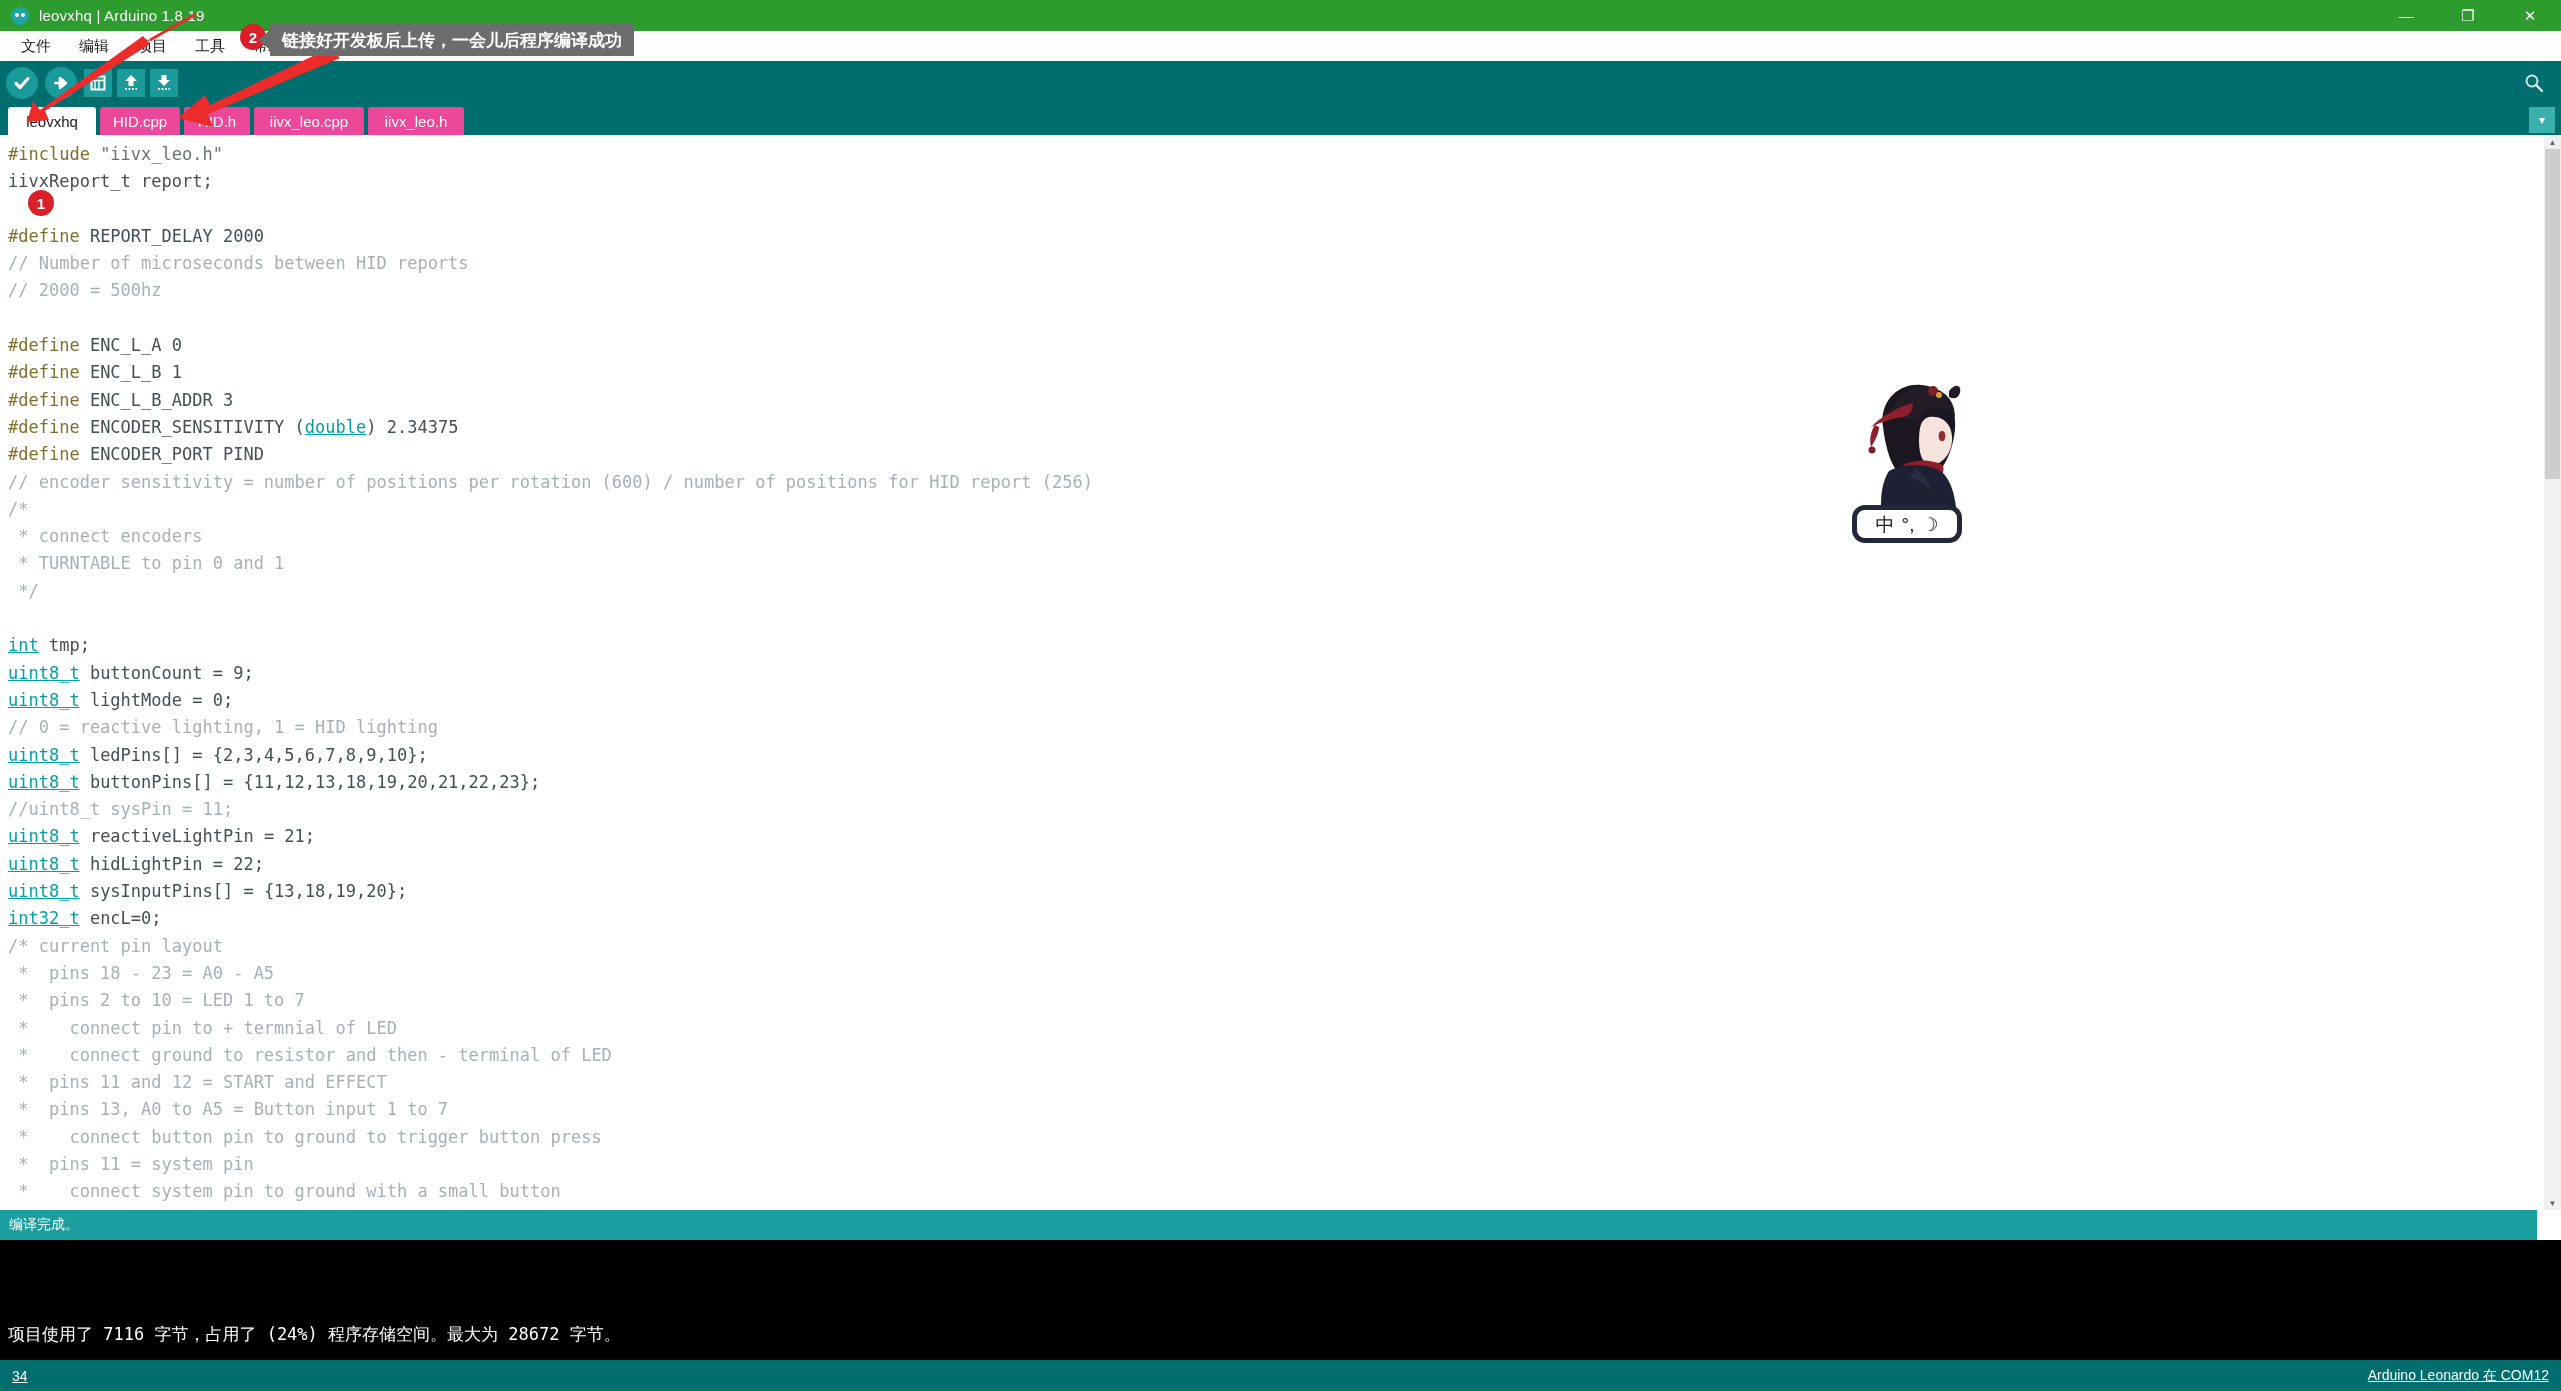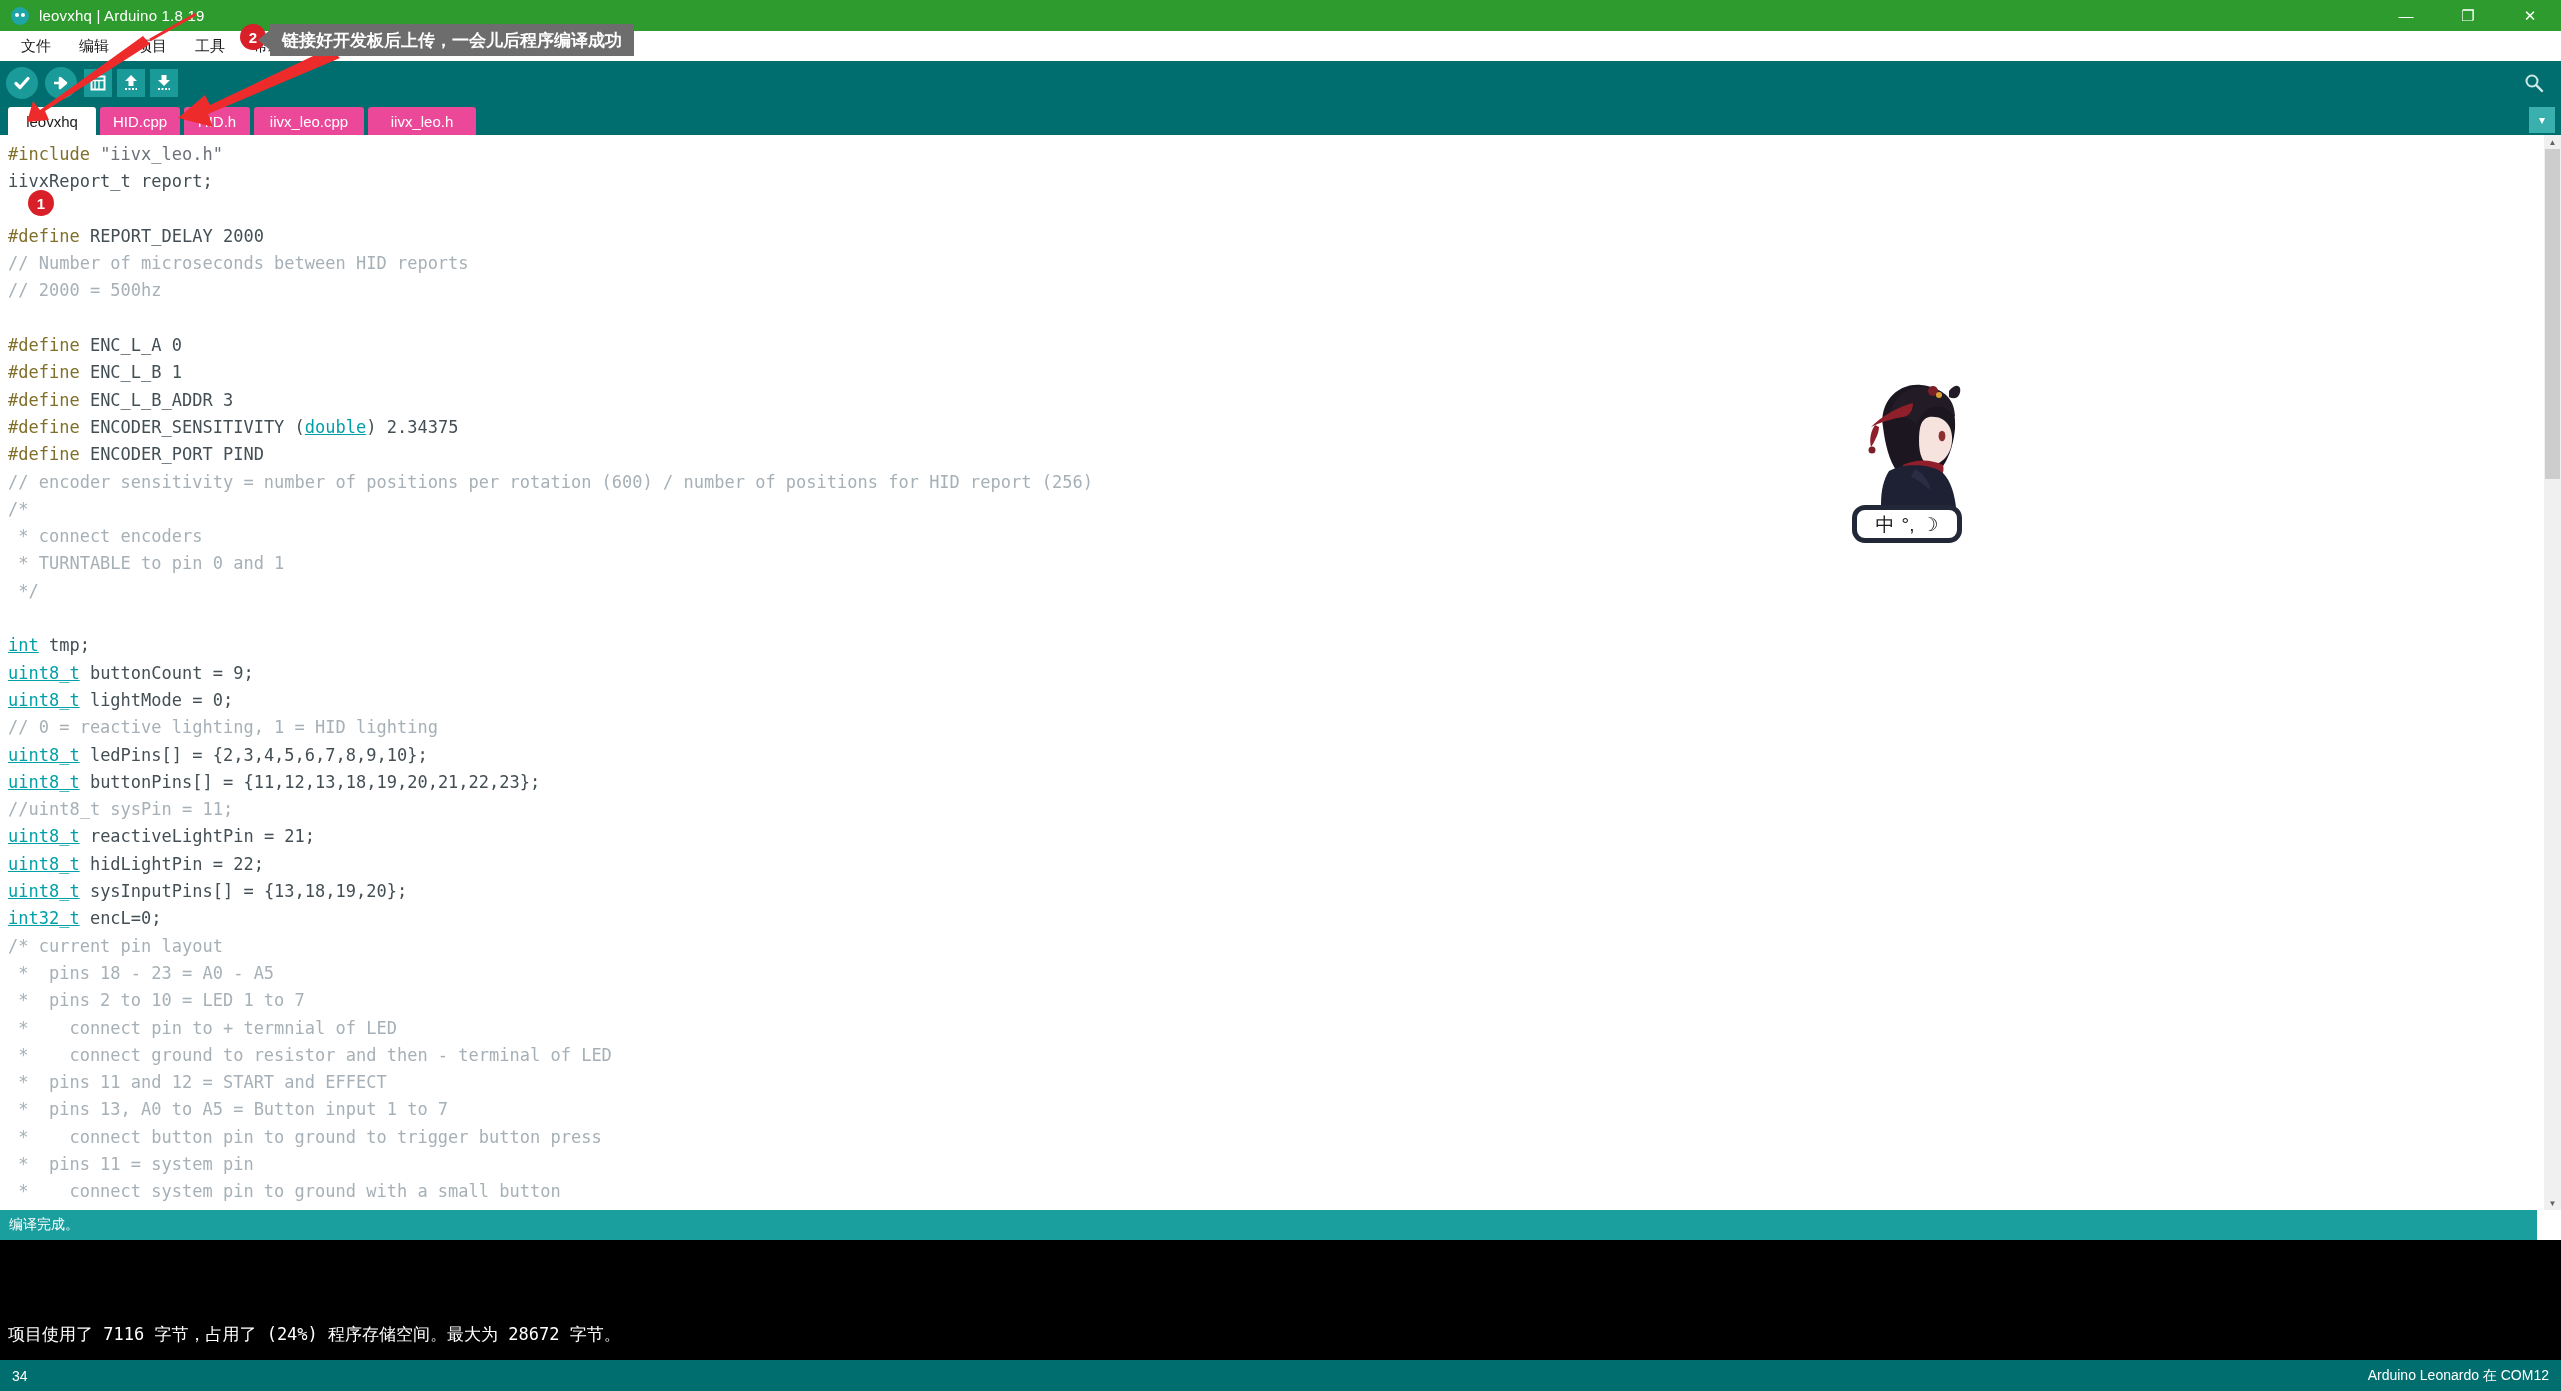--- a/index.html
+++ b/index.html
@@ -137,20 +137,21 @@
     position:absolute; top:1240px; left:0; width:2561px; height:120px;
     background:#000000; color:#ffffff;
     font-family:"DejaVu Sans Mono", monospace; font-size:17px;
     padding:24px 0 0 8px; line-height:28px; white-space:pre;
   }
   .statusbar {
     position:absolute; top:1360px; left:0; width:2561px; height:31px;
     background:#006e6e; color:#ffffff; font-size:14px;
     display:flex; align-items:center; justify-content:space-between;
     padding:0 12px;
+    text-decoration:underline;
   }
 
   
   .tooltip {
     position:absolute; left:270px; top:24px; height:32px;
     background:#6d6d6d; color:#ffffff; font-size:17px;
     display:flex; align-items:center; padding:0 12px; white-space:nowrap;font-weight:bold;
   }
   .tooltip:before {
     content:""; position:absolute; left:-12px; top:6px;
@@ -232,21 +233,21 @@
         <path d="M12.2 12.2 L18 18" stroke="#cfe9e9" stroke-width="2.4" stroke-linecap="round"></path>
       </svg>
     </div>
   </div>
 
   <div class="tabbar">
     <div class="tab active" style="left:8px;  width:88px;">leovxhq</div>
     <div class="tab" style="left:100px;width:80px;">HID.cpp</div>
     <div class="tab" style="left:184px;width:66px;">HID.h</div>
     <div class="tab" style="left:254px;width:110px;">iivx_leo.cpp</div>
-    <div class="tab" style="left:368px;width:108px;">iivx_leo.h</div>
+    <div class="tab" style="left:368px;width:96px;">iivx_leo.h</div>
     <div class="tab-arrow">▾</div>
   </div>
 
   <div class="editor">
     <div class="code" id="code-root"><div><span class="tk-pre">#include </span><span class="tk-str">"iivx_leo.h"</span></div><div><span class="tk-pl">iivxReport_t report;</span></div><div>&nbsp;</div><div><span class="tk-pre">#define </span><span class="tk-pl">REPORT_DELAY 2000</span></div><div><span class="tk-cm">// Number of microseconds between HID reports</span></div><div><span class="tk-cm">// 2000 = 500hz</span></div><div>&nbsp;</div><div><span class="tk-pre">#define </span><span class="tk-pl">ENC_L_A 0</span></div><div><span class="tk-pre">#define </span><span class="tk-pl">ENC_L_B 1</span></div><div><span class="tk-pre">#define </span><span class="tk-pl">ENC_L_B_ADDR 3</span></div><div><span class="tk-pre">#define </span><span class="tk-pl">ENCODER_SENSITIVITY (</span><span class="tk-kw">double</span><span class="tk-pl">) 2.34375</span></div><div><span class="tk-pre">#define </span><span class="tk-pl">ENCODER_PORT PIND</span></div><div><span class="tk-cm">// encoder sensitivity = number of positions per rotation (600) / number of positions for HID report (256)</span></div><div><span class="tk-cm">/*</span></div><div><span class="tk-cm"> * connect encoders</span></div><div><span class="tk-cm"> * TURNTABLE to pin 0 and 1</span></div><div><span class="tk-cm"> */</span></div><div>&nbsp;</div><div><span class="tk-kw">int</span><span class="tk-pl"> tmp;</span></div><div><span class="tk-kw">uint8_t</span><span class="tk-pl"> buttonCount = 9;</span></div><div><span class="tk-kw">uint8_t</span><span class="tk-pl"> lightMode = 0;</span></div><div><span class="tk-cm">// 0 = reactive lighting, 1 = HID lighting</span></div><div><span class="tk-kw">uint8_t</span><span class="tk-pl"> ledPins[] = {2,3,4,5,6,7,8,9,10};</span></div><div><span class="tk-kw">uint8_t</span><span class="tk-pl"> buttonPins[] = {11,12,13,18,19,20,21,22,23};</span></div><div><span class="tk-cm">//uint8_t sysPin = 11;</span></div><div><span class="tk-kw">uint8_t</span><span class="tk-pl"> reactiveLightPin = 21;</span></div><div><span class="tk-kw">uint8_t</span><span class="tk-pl"> hidLightPin = 22;</span></div><div><span class="tk-kw">uint8_t</span><span class="tk-pl"> sysInputPins[] = {13,18,19,20};</span></div><div><span class="tk-kw">int32_t</span><span class="tk-pl"> encL=0;</span></div><div><span class="tk-cm">/* current pin layout</span></div><div><span class="tk-cm"> *  pins 18 - 23 = A0 - A5</span></div><div><span class="tk-cm"> *  pins 2 to 10 = LED 1 to 7</span></div><div><span class="tk-cm"> *    connect pin to + termnial of LED</span></div><div><span class="tk-cm"> *    connect ground to resistor and then - terminal of LED</span></div><div><span class="tk-cm"> *  pins 11 and 12 = START and EFFECT</span></div><div><span class="tk-cm"> *  pins 13, A0 to A5 = Button input 1 to 7</span></div><div><span class="tk-cm"> *    connect button pin to ground to trigger button press</span></div><div><span class="tk-cm"> *  pins 11 = system pin</span></div><div><span class="tk-cm"> *    connect system pin to ground with a small button</span></div><div><span class="tk-cm"> *      press together with other buttons to change lighting scheme</span></div></div>
 
     <div class="ime-widget">
       <svg width="140" height="180" viewBox="0 0 140 180">
 
         <path d="M38 54 C34 30 52 10 76 12 C100 14 112 32 110 56 C108 76 102 88 96 96 L52 98 C44 88 40 70 38 54 Z" fill="#1b1620"></path>

